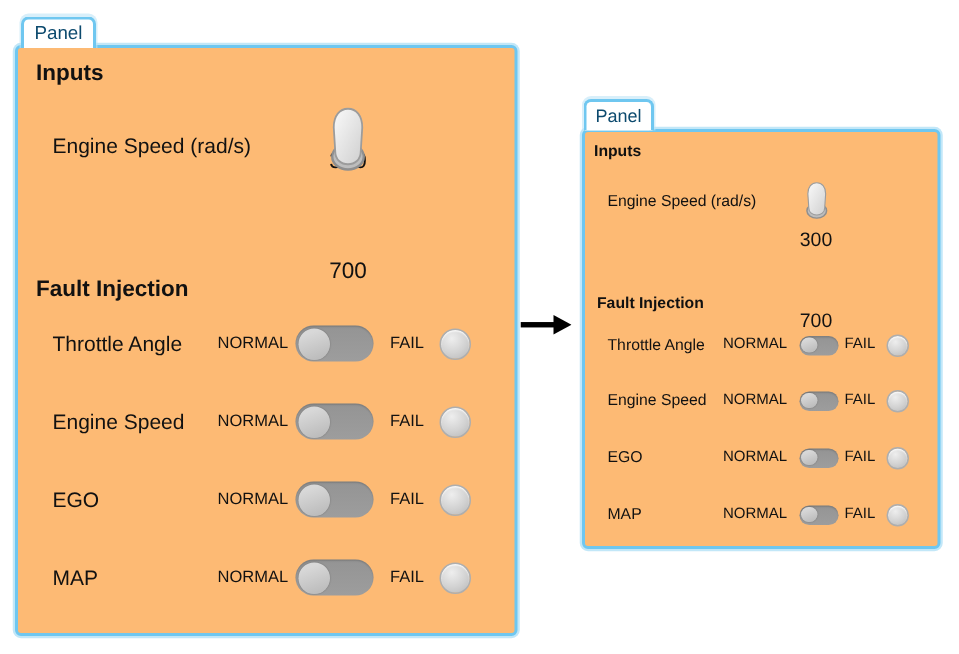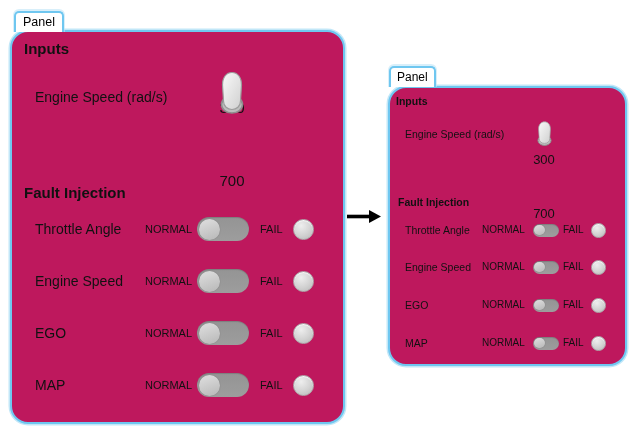--- a/index.html
+++ b/index.html
@@ -13,28 +13,28 @@
   .stage { position: absolute; left: 0; top: 0; width: 639px; height: 436px; }
 
   
   .panel-wrap { position: absolute; }
   .panel-tab {
     position: absolute; z-index: 3;
     background: #ffffff;
     border: 2px solid #6FC7F0;
     border-bottom: none;
     border-radius: 5px 5px 0 0;
-    color: #000000;
+    color: #0c4a6e;
     box-shadow: 0 -1px 0 1px rgba(190,229,247,0.6);
   }
   .panel-body {
     position: absolute; left: 0; z-index: 2;
-    background: #be185d;
+    background: #fdba74;
     border: 2px solid #6FC7F0;
-    border-radius: 18px;
+    border-radius: 4px;
     box-shadow: 0 0 0 1.5px #C2E7F8;
   }
   .abs { position: absolute; white-space: nowrap; }
   .bold { font-weight: bold; }
   .center { text-align: center; margin-top: 48px; }
 
   
   .pw-left { left: 10px; top: 11px; width: 335px; height: 413px; }
   .pw-left .panel-tab { left: 4px; top: 0; height: 21px; padding: 2px 7px 0; font-size: 12.5px; }
   .pw-left .panel-body { top: 19px; width: 335px; height: 394px; }

